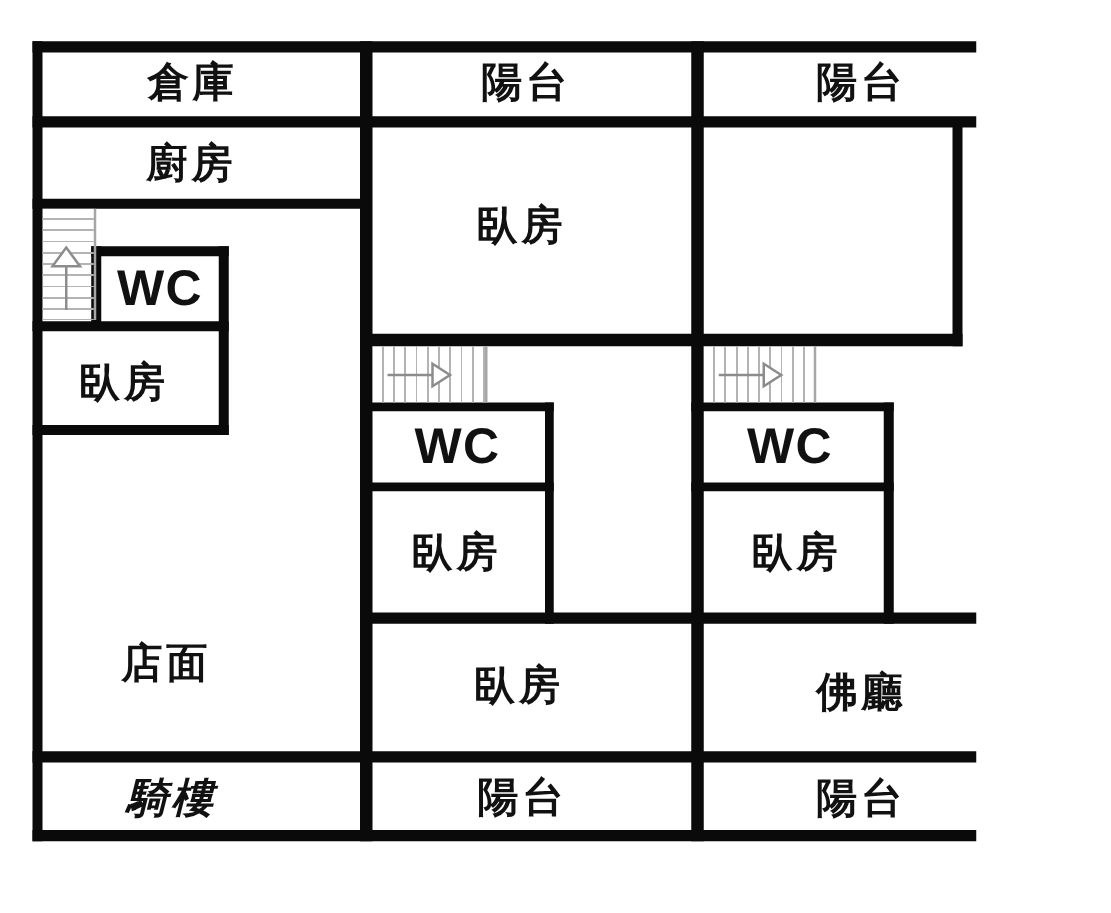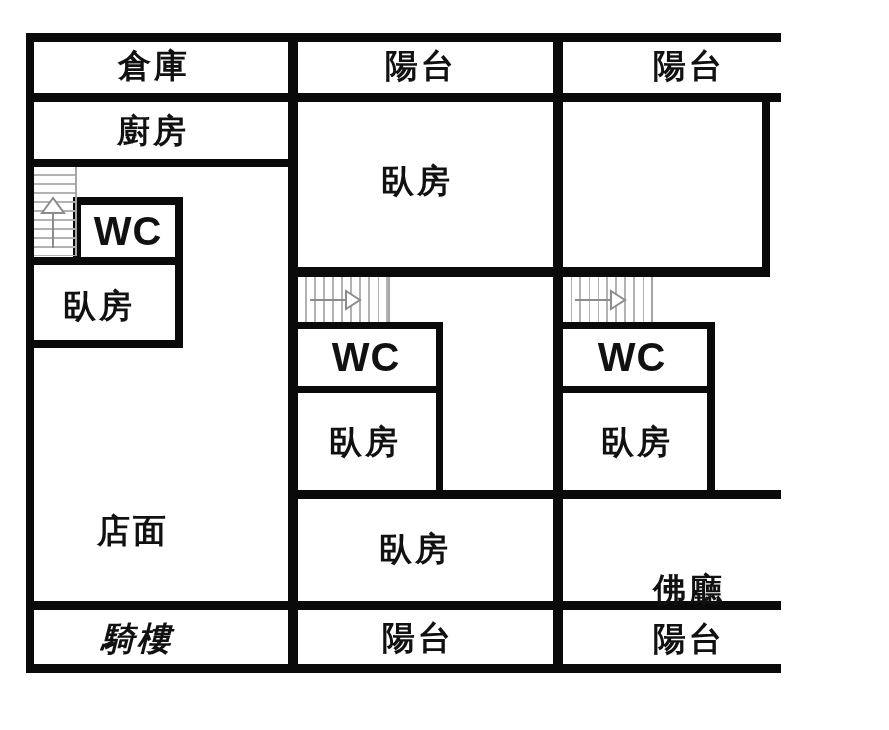--- a/index.html
+++ b/index.html
@@ -91,16 +91,16 @@
   <div class="room-label" style="left:421px;top:65px;">陽台</div>
   <div class="room-label" style="left:417px;top:180px;">臥房</div>
   <div class="room-label latin" style="left:366px;top:357px;">WC</div>
   <div class="room-label" style="left:365px;top:441px;">臥房</div>
   <div class="room-label" style="left:415px;top:548px;">臥房</div>
   <div class="room-label" style="left:418px;top:637px;">陽台</div>
 
   <div class="room-label" style="left:689px;top:65px;">陽台</div>
   <div class="room-label latin" style="left:632px;top:357px;">WC</div>
   <div class="room-label" style="left:637px;top:441px;">臥房</div>
-  <div class="room-label" style="left:689px;top:553px;margin-top:36px;">佛廳</div>
+  <div class="room-label" style="left:689px;top:553px;">佛廳</div>
   <div class="room-label" style="left:689px;top:638px;">陽台</div>
 
 </div>
 
 </body></html>

